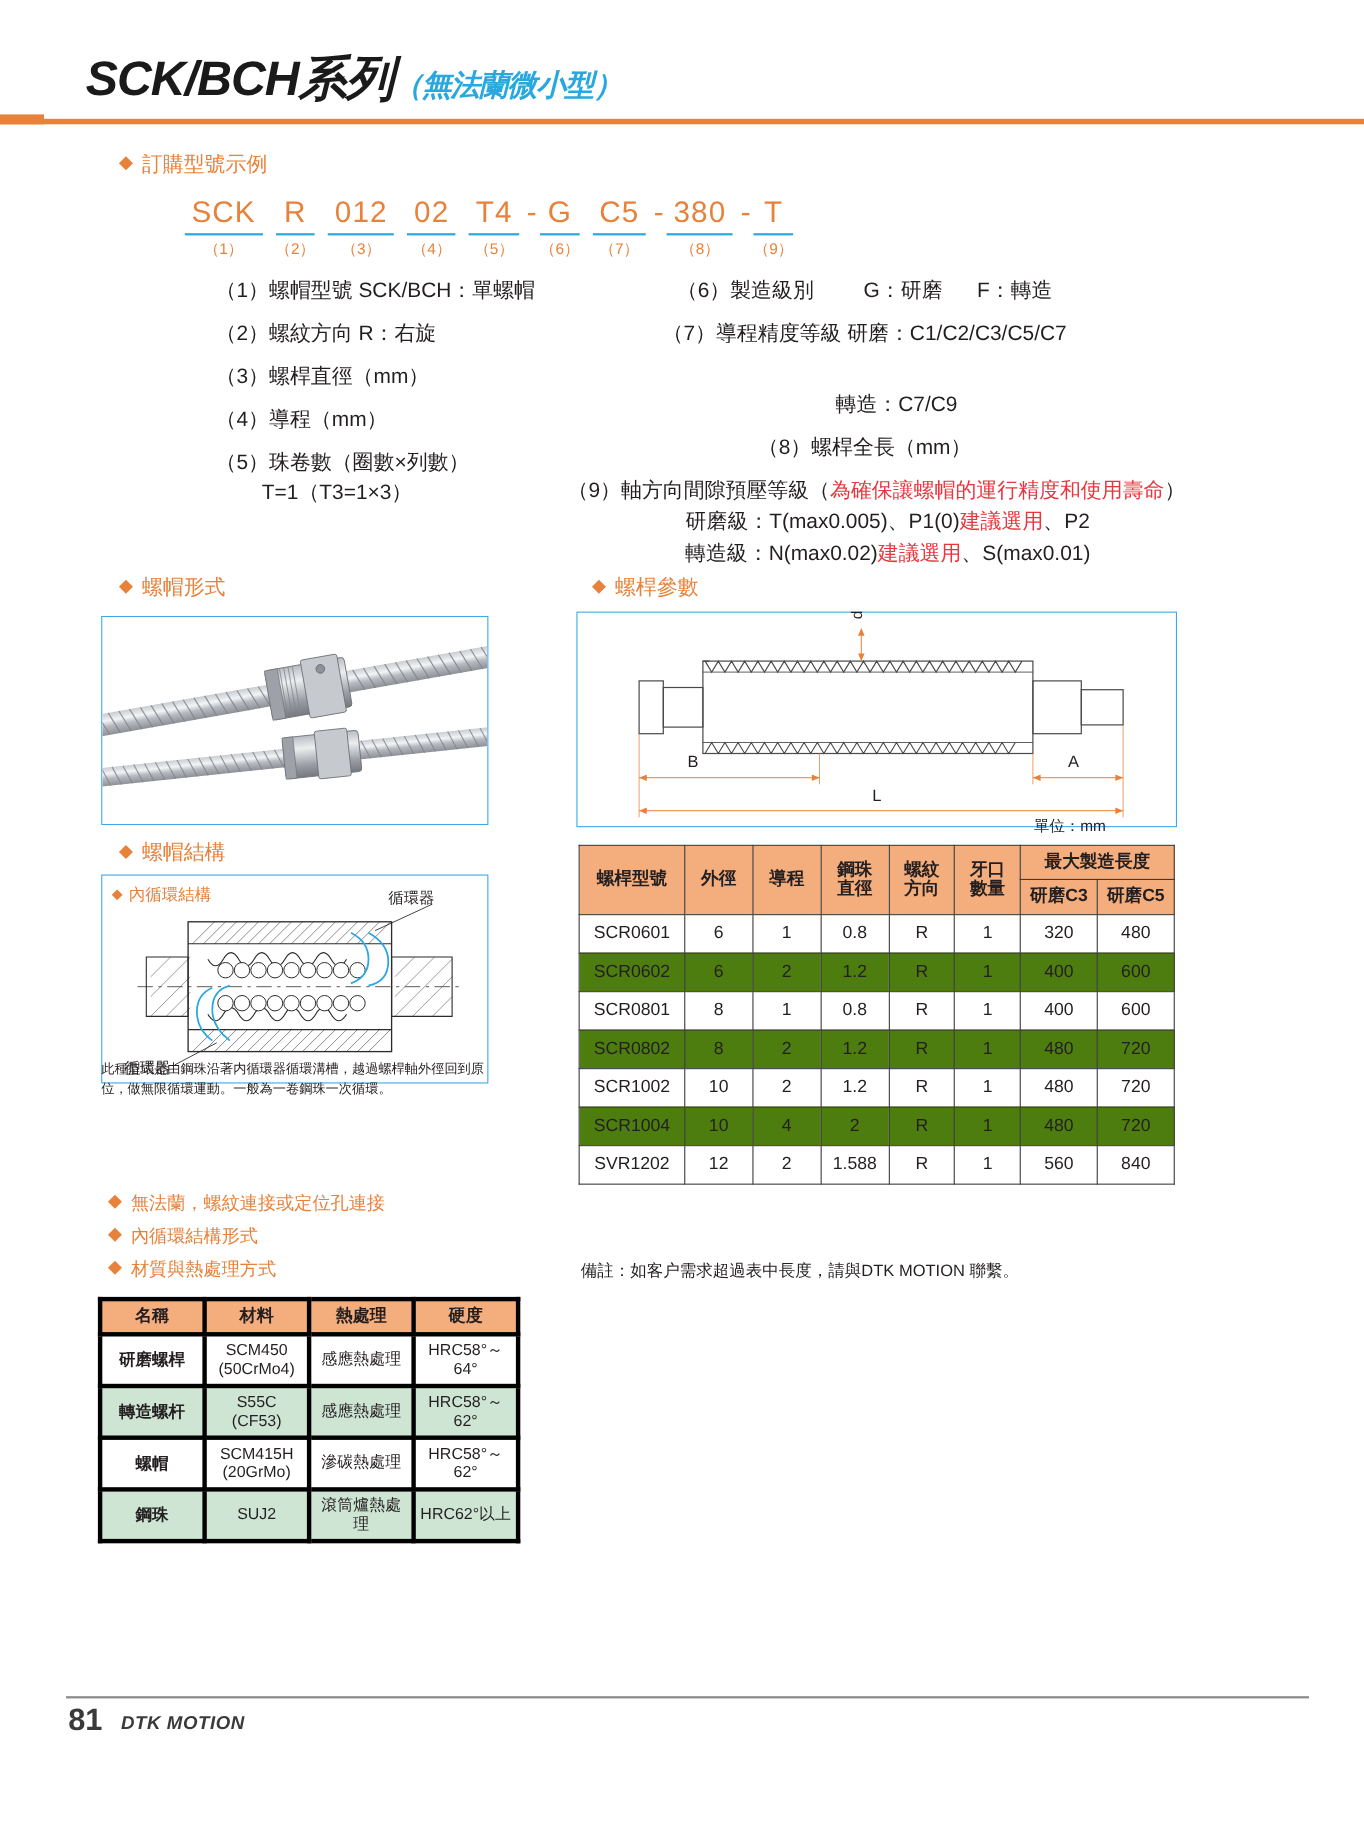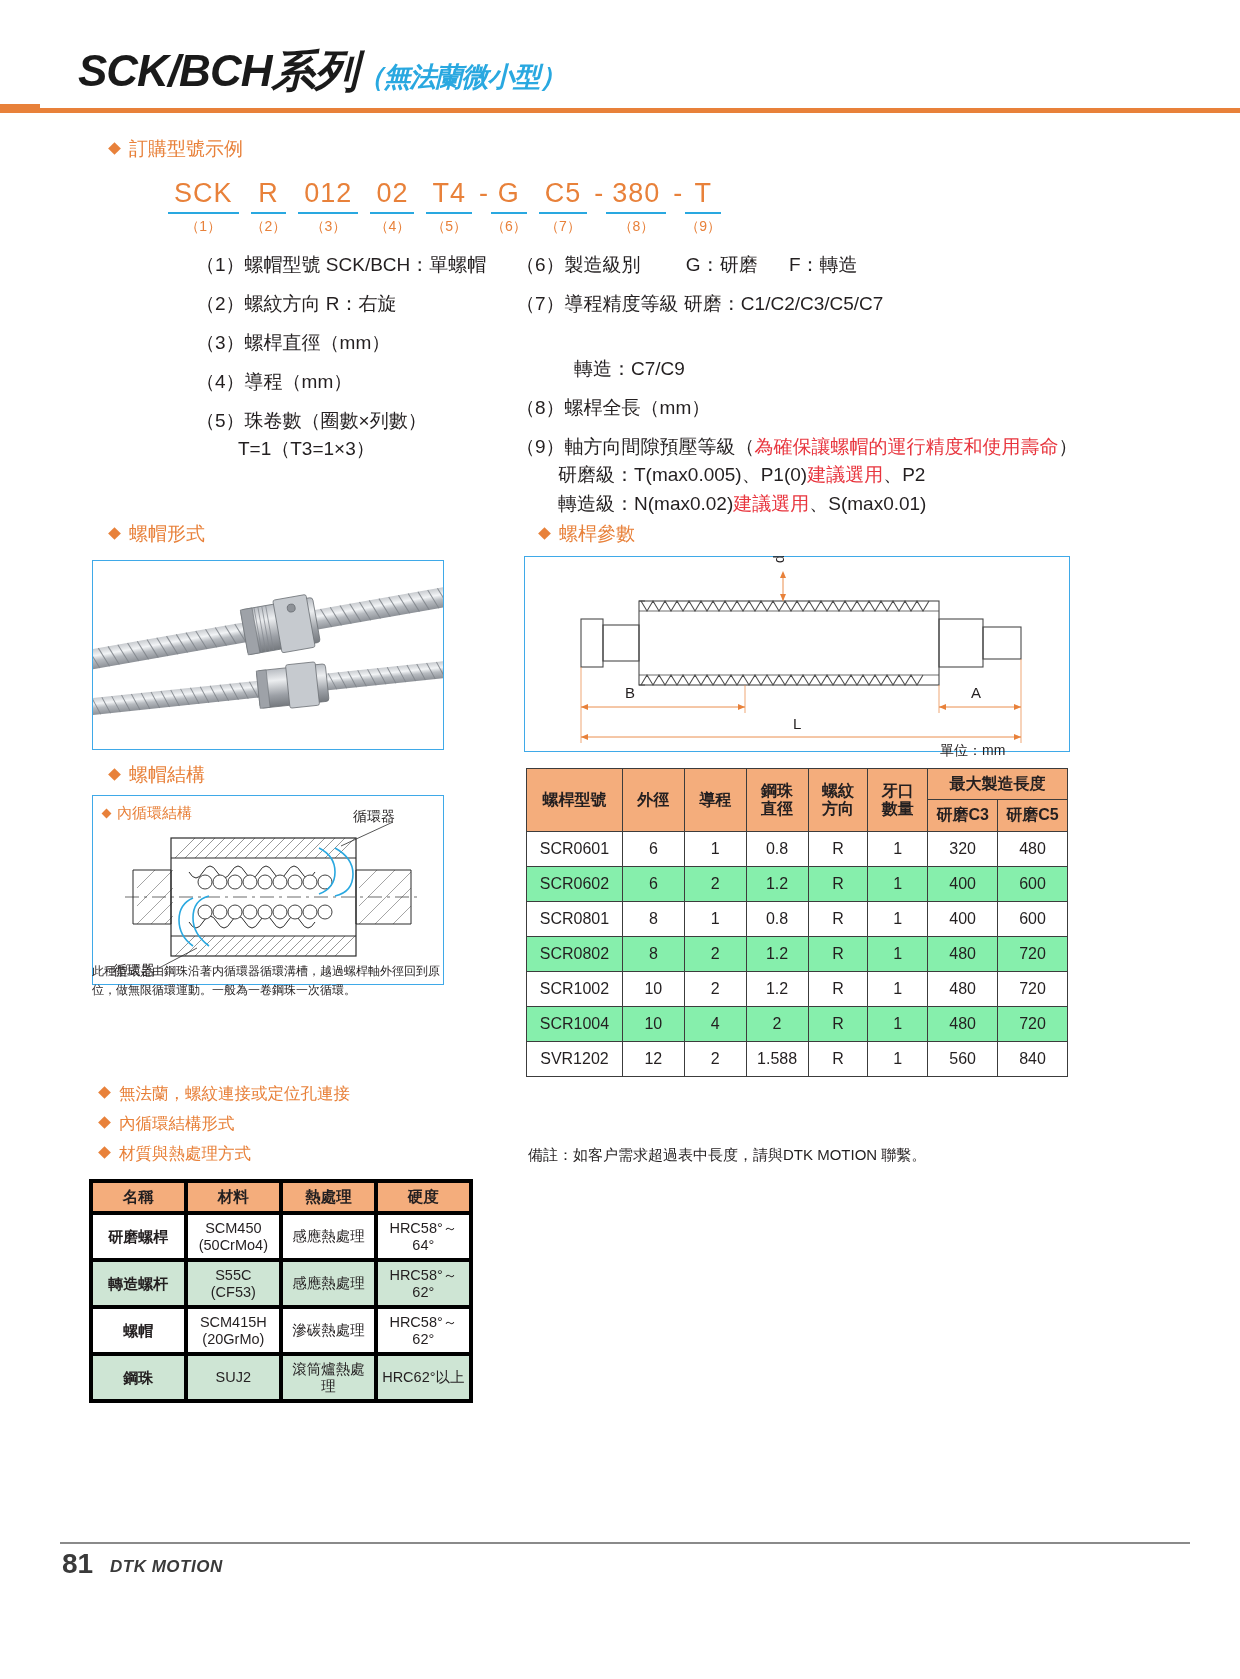--- a/index.html
+++ b/index.html
@@ -60,21 +60,21 @@
   }
   .code-dash {
     font-size: 27px; color: #e8813a; padding: 0 3px 3px 3px;
     align-self: flex-start;
   }
   .code-gap { width: 8px; }
 
   
   .legend-col { position: absolute; font-size: 19px; color: #231f20; line-height: 1.1; }
   .legend-left { left: 196px; top: 255px; width: 320px; }
-  .legend-right { left: 516px; top: 255px; width: 540px; }
+  .legend-right { left: 516px; top: 255px; width: 540px; text-align: center; }
   .legend-item { margin-bottom: 18px; white-space: nowrap; }
   .legend-sub { margin-top: 8px; white-space: nowrap; }
   .indent1 { padding-left: 58px; margin-top: 44px; }
   .indent2 { padding-left: 42px; }
   .red { color: #e8353e; }
 
   
   .panel {
     position: absolute; border: 1.5px solid #3fa9e8; background: #ffffff;
   }
@@ -96,21 +96,21 @@
   }
   .spec-table th, .spec-table td {
     border: 1px solid #3c3c3c; text-align: center; padding: 6px 2px;
     font-weight: normal;
   }
   .spec-table thead th {
     background: #f4ad7c; font-weight: bold; font-size: 16px; color: #231f20;
     line-height: 1.15;
   }
   .spec-table tbody td { height: 35px; font-size: 16px; }
-  .spec-table tbody tr.alt td { background: #86efac; }
+  .spec-table tbody tr.alt td { background: #4d7c0f; }
 
   .unit-label {
     position: absolute; left: 940px; top: 742px;
     font-size: 14px; color: #231f20;
   }
   .table-note {
     position: absolute; left: 528px; top: 1146px;
     font-size: 15px; color: #231f20; white-space: nowrap;
   }
 

